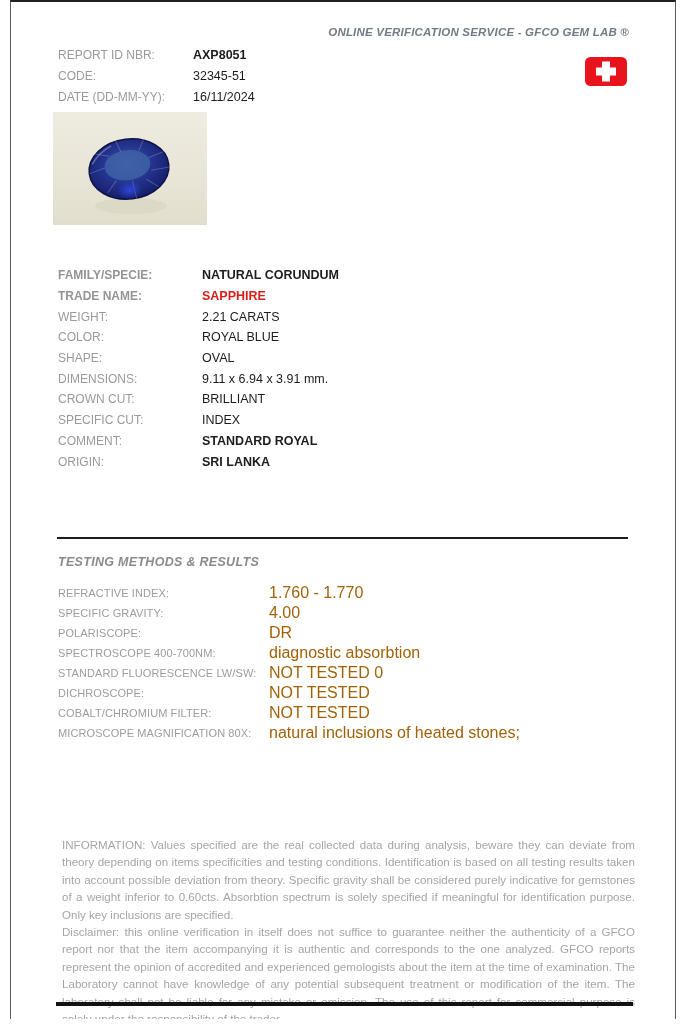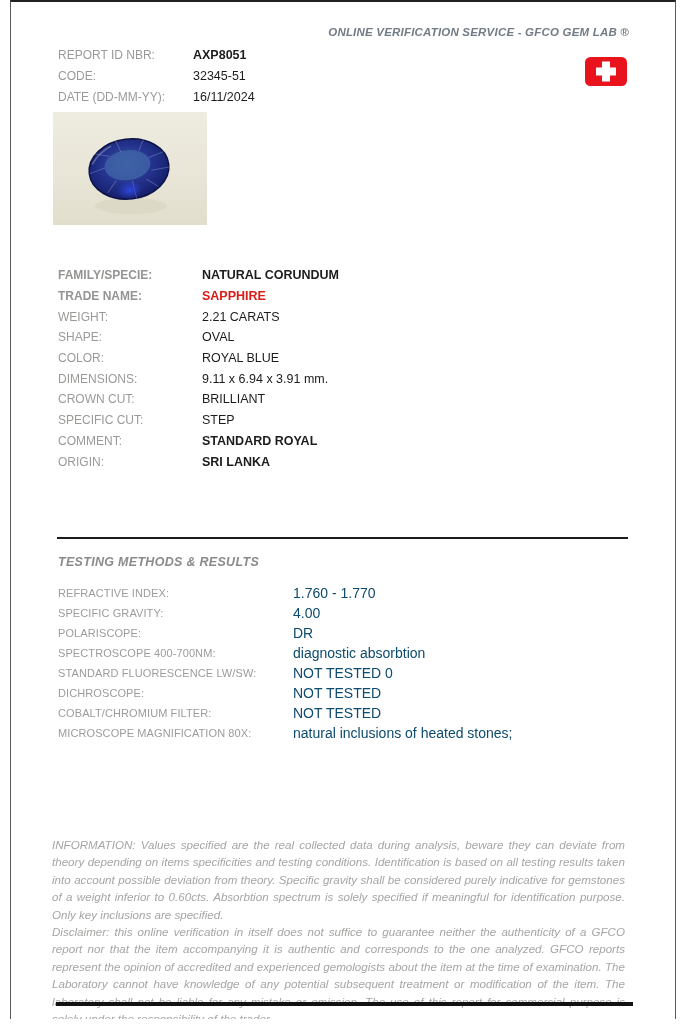--- a/index.html
+++ b/index.html
@@ -41,24 +41,24 @@
     background:#1c1c1c;
   }
   .section-heading {
     position:absolute; left:58px; top:555px;
     font-size:12.5px; font-weight:bold; font-style:italic;
     color:#8b8b89; letter-spacing:0.3px;
   }
   .testing-block { position:absolute; left:58px; top:583px; }
   .trow { height:20px; }
   .trow .lbl { width:211px; font-size:11px; color:#9c9c9a; letter-spacing:0.1px; }
-  .trow .val { font-size:14px; color:#0c4a6e;margin-left:24px; }
+  .trow .val { font-size:16px; color:#a16207; }
   .para {
-    position:absolute; left:52px; width:573px;
-    font-size:11.6px; font-style:italic; color:#a5a5a3;
+    position:absolute; left:62px; width:573px;
+    font-size:11.6px; color:#a5a5a3;
     text-align:justify; line-height:17.4px;
   }
   .para.info { top:836px; }
   .para.disclaimer { top:923px; }
   .thick-line {
     position:absolute; left:56px; top:1002px; width:577px; height:4px;
     background:#121212;
   }
 </style>
 </head>
@@ -124,38 +124,38 @@
     </div>
     <div class="row drow">
       <span class="lbl bold">TRADE NAME:</span>
       <span class="val red">SAPPHIRE</span>
     </div>
     <div class="row drow">
       <span class="lbl">WEIGHT:</span>
       <span class="val">2.21 CARATS</span>
     </div>
     <div class="row drow">
+      <span class="lbl">COLOR:</span>
+      <span class="val">ROYAL BLUE</span>
+    </div>
+    <div class="row drow">
       <span class="lbl">SHAPE:</span>
       <span class="val">OVAL</span>
     </div>
     <div class="row drow">
-      <span class="lbl">COLOR:</span>
-      <span class="val">ROYAL BLUE</span>
-    </div>
-    <div class="row drow">
       <span class="lbl">DIMENSIONS:</span>
       <span class="val">9.11 x 6.94 x 3.91 mm.</span>
     </div>
     <div class="row drow">
       <span class="lbl">CROWN CUT:</span>
       <span class="val">BRILLIANT</span>
     </div>
     <div class="row drow">
       <span class="lbl">SPECIFIC CUT:</span>
-      <span class="val">STEP</span>
+      <span class="val">INDEX</span>
     </div>
     <div class="row drow">
       <span class="lbl">COMMENT:</span>
       <span class="val bold">STANDARD ROYAL</span>
     </div>
     <div class="row drow">
       <span class="lbl">ORIGIN:</span>
       <span class="val bold">SRI LANKA</span>
     </div>
   </div>

